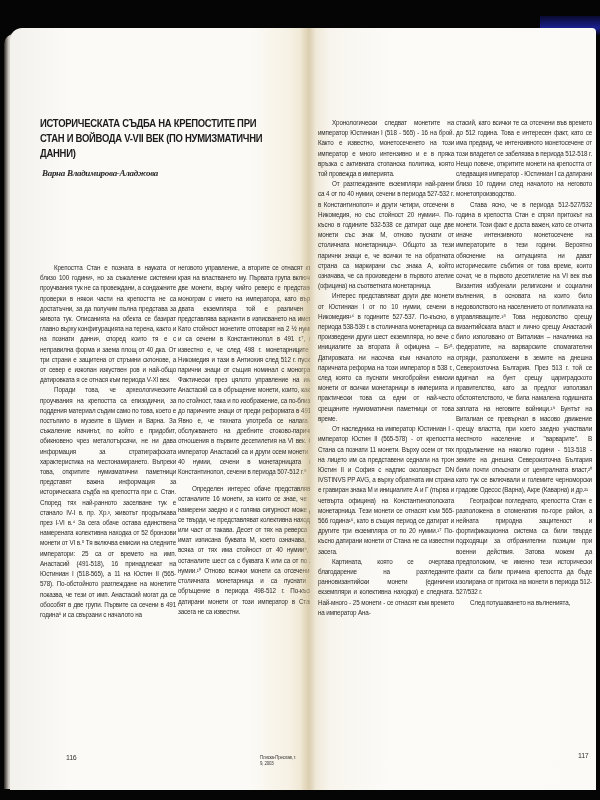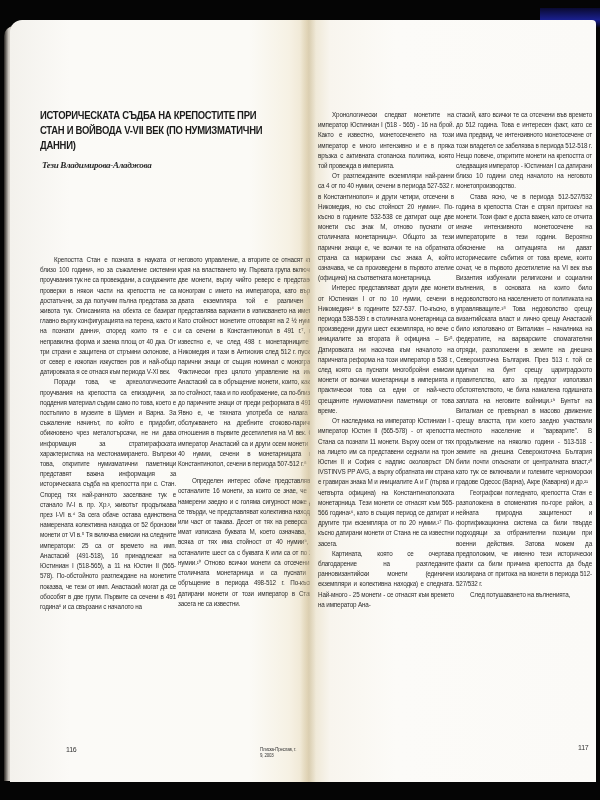--- a/index.html
+++ b/index.html
@@ -1,19 +1,19 @@
 <!DOCTYPE html>
 <html><head>
 <meta charset="utf-8">
 <style>
   * { box-sizing: border-box; margin: 0; padding: 0; }
   html, body { width: 600px; height: 800px; overflow: hidden; background: #050505; }
   body { position: relative; font-family: "Liberation Sans", sans-serif; }
 
-  .spread { position: absolute; left: 0; top: 8px; width: 600px; height: 712px; }
+  .spread { position: absolute; left: 0; top: 16px; width: 600px; height: 712px; }
 
   .stack-edge { position: absolute; left: 4px; top: 18px; width: 20px; height: 755px;
     background: linear-gradient(90deg, #2a2622 0%, #d9d4cc 25%, #bdb7ad 40%, #efeae2 60%, #cfc9bf 80%, #f3efe8 100%);
     border-top-left-radius: 10px; }
 
   .page { position: absolute; top: 12px; height: 762px; overflow: hidden; }
   .page-left { left: 10px; width: 300px;
     background: linear-gradient(90deg, #f3f1ec 0%, #fbfaf7 20%, #fbfaf6 80%, #f6f1e4 93%, #ece3cc 100%);
     border-top-left-radius: 12px; }
   .page-right { left: 310px; width: 286px;
@@ -49,21 +49,21 @@
 </style>
 </head>
 <body>
 
 <div class="spread">
   <div class="stack-edge"></div>
   <div class="blue-edge"></div>
 
   <div class="page page-left">
     <div class="title">ИСТОРИЧЕСКАТА СЪДБА НА КРЕПОСТИТЕ ПРИ СТАН И ВОЙВОДА V-VII ВЕК (ПО НУМИЗМАТИЧНИ ДАННИ)</div>
-    <div class="author">Тези Владимирова-Аладжова</div>
+    <div class="author">Варна Владимирова-Аладжова</div>
 
     <div class="col c1">
       <p>Крепостта Стан е позната в науката от близо 100 години¹, но за съжаление системни проучвания тук не са провеждани, а сондажните проверки в някои части на крепостта не са достатъчни, за да получим пълна представа за живота тук. Описанията на обекта се базират главно върху конфигурацията на терена, както и на познати данни², според които тя е с неправилна форма и заема площ от 40 дка. От три страни е защитена от стръмни склонове, а от север е изкопан изкуствен ров и най-общо датировката я се отнася към периода V-XI век.</p>
       <p>Поради това, че археологическите проучвания на крепостта са епизодични, за поддения материал съдим само по това, което е постъпило в музеите в Шумен и Варна. За съжаление начинът, по който е придобит, обикновено чрез металотърсачи, не ни дава информация за стратиграфската характеристика на местонамирането. Въпреки това, откритите нумизматични паметници представят важна информация за историческата съдба на крепостта при с. Стан. Според тях най-ранното заселване тук е станало IV-I в. пр. Хр.³, животът продължава през I-VI в.⁴ За сега обаче остава единствена намерената колективна находка от 52 бронзови монети от VI в.⁵ Тя включва емисии на следните императори: 25 са от времето на имп. Анастасий (491-518), 16 принадлежат на Юстиниан I (518-565), а 11 на Юстин II (565-578). По-обстойното разглеждане на монетите показва, че тези от имп. Анастасий могат да се обособят в две групи. Първите са сечени в 491 година⁶ и са свързани с началото на</p>
     </div>
     <div class="col c2">
       <p class="cont">неговото управление, а вторите се отнасят към края на властването му. Първата група включва две монети, върху чийто реверс е представен монограм с името на императора, като върху двата екземпляра той е различен и представлява варианти в изписването на името. Като стойност монетите отговарят на 2 ½ нумии и са сечени в Константинопол в 491 г.⁷, но известно е, че след 498 г. монетарниците в Никомедия и тази в Антиохия след 512 г. пускат парични знаци от същия номинал с монограм. Фактически през цялото управление на имп. Анастасий са в обръщение монети, които, както по стойност, така и по изображение, са по-близки до паричните знаци от преди реформата в 491 г. Явно е, че тяхната употреба се налага в обслужването на дребните стоково-парични отношения в първите десетилетия на VI век. От император Анастасий са и други осем монети от 40 нумии, сечени в монетарницата на Константинопол, сечени в периода 507-512 г.⁸</p>
       <p class="c2b">Определен интерес обаче представляват останалите 16 монети, за които се знае, че са намерени заедно и с голяма сигурност може да се твърди, че представляват колективна находка или част от такава. Десет от тях на реверса си имат изписана буквата М, което означава, че всяка от тях има стойност от 40 нумии⁹, а останалите шест са с буквата К или са от по 20 нумии.¹⁰ Отново всички монети са отсечени в столичната монетарница и са пуснати в обръщение в периода 498-512 г. По-късно датирани монети от този император в Стана засега не са известни.</p>
     </div>
 

